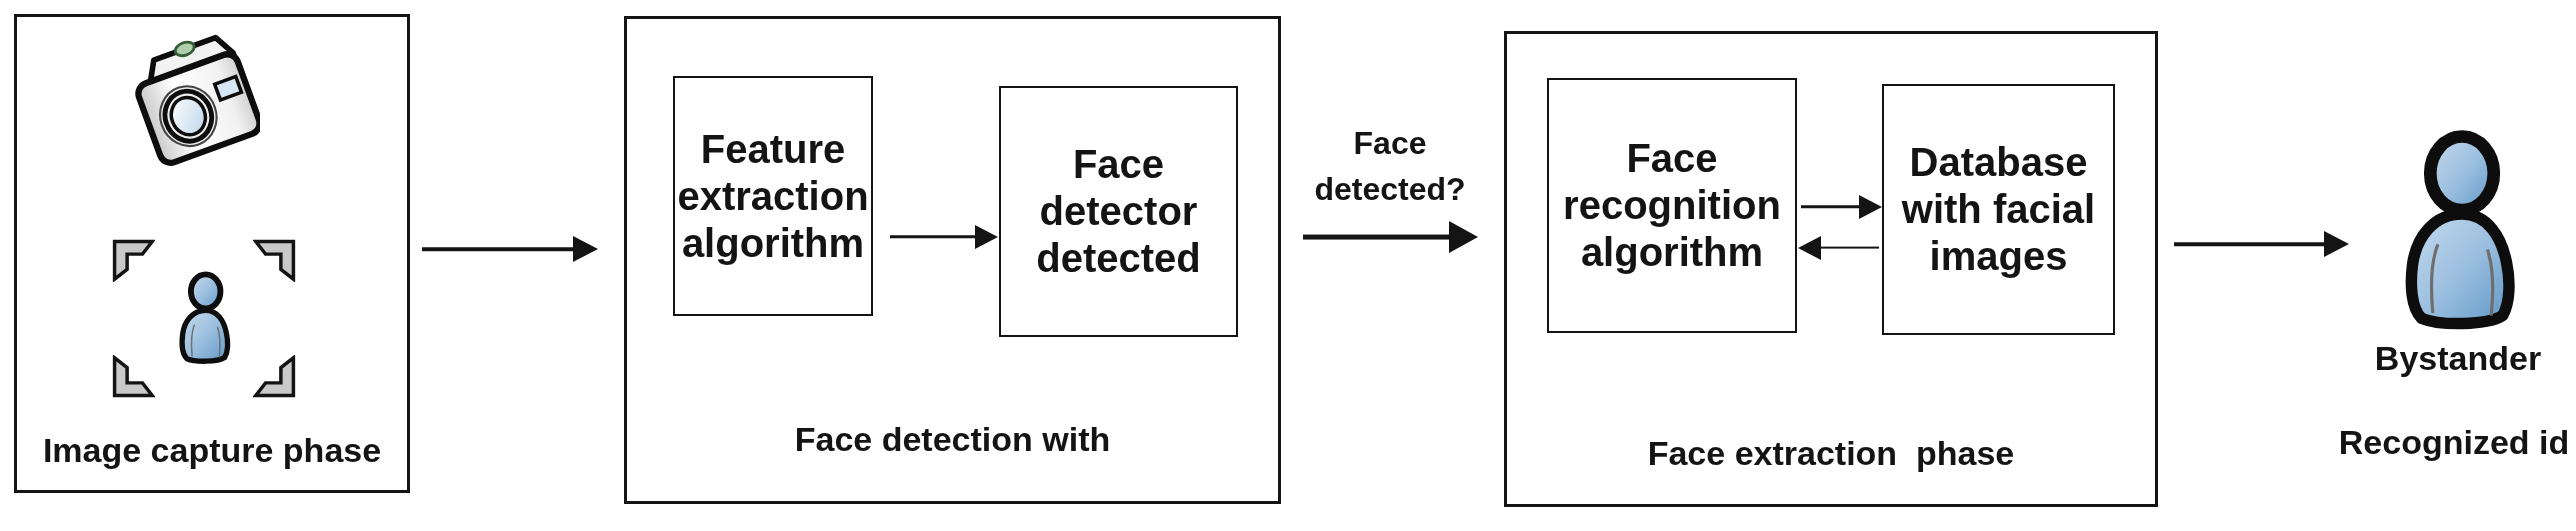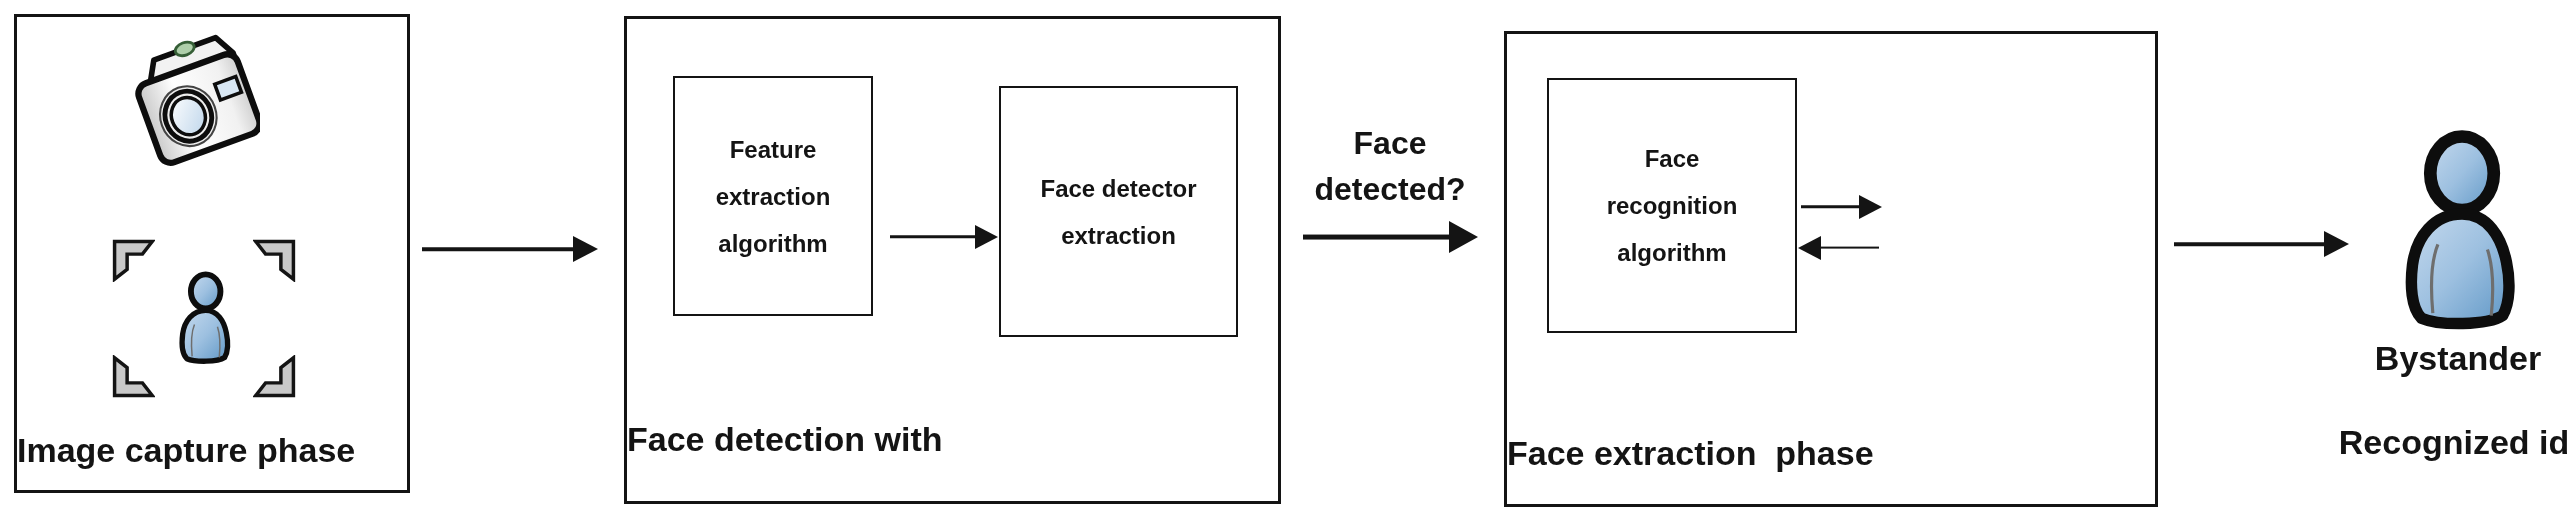--- a/index.html
+++ b/index.html
@@ -3,22 +3,22 @@
 <meta charset="utf-8">
 <style>
   html,body{margin:0;padding:0;background:#ffffff;}
   body{width:2576px;height:532px;overflow:hidden;
        font-family:"Liberation Sans",sans-serif;color:#141414;}
   .canvas{position:relative;width:2576px;height:532px;background:#ffffff;}
 
   .panel{position:absolute;border:3.5px solid #141414;background:#ffffff;box-sizing:border-box;}
   .inner-box{position:absolute;border:2.8px solid #141414;background:#ffffff;box-sizing:border-box;
              display:flex;align-items:center;justify-content:center;text-align:center;
-             font-weight:bold;font-size:24px;line-height:47px;white-space:pre-line;}
-  .phase-label{position:absolute;left:0;width:100%;font-weight:bold;
+             font-weight:bold;font-size:40px;line-height:47px;white-space:pre-line;}
+  .phase-label{position:absolute;left:0;width:100%;text-align:center;font-weight:bold;
                font-size:34px;line-height:49px;height:49px;white-space:pre-wrap;}
 
   .free-label{position:absolute;text-align:center;font-weight:bold;white-space:pre-line;}
   .q-label{font-size:32px;line-height:46px;}
   .out-label{font-size:34px;line-height:39px;}
 
   .arrow{position:absolute;}
   .arrow .shaft{position:absolute;top:50%;transform:translateY(-50%);
                 left:0;right:var(--hw);height:var(--sh);background:#141414;}
   .arrow .head{position:absolute;top:50%;transform:translateY(-50%);right:0;width:0;height:0;
@@ -102,40 +102,43 @@
   <div class="arrow" style="left:422px;top:236px;width:176px;height:26.5px;--sh:3.5px;--hw:25px;--hh:13.3px;">
     <div class="shaft"></div>
     <div class="head"></div>
   </div>
 
   <div class="panel" style="left:624px;top:16px;width:657px;height:488px;">
     <div class="inner-box" style="left:46px;top:57px;width:200px;height:240px;">Feature
 extraction
 algorithm</div>
     <div class="inner-box" style="left:372px;top:67px;width:239px;height:251px;">Face detector
-extraction</div>
+detected</div>
     <div class="phase-label" style="top:396px;">Face detection with</div>
   </div>
 
   <div class="arrow" style="left:890px;top:224px;width:108px;height:25px;--sh:3.5px;--hw:23px;--hh:12.6px;">
     <div class="shaft"></div>
     <div class="head"></div>
   </div>
 
   <div class="free-label q-label" style="left:1285px;top:120px;width:210px;">Face
 detected?</div>
   <div class="arrow" style="left:1303px;top:221px;width:175px;height:32px;--sh:4.9px;--hw:29px;--hh:16px;">
     <div class="shaft"></div>
     <div class="head"></div>
   </div>
 
   <div class="panel" style="left:1504px;top:31px;width:654px;height:476px;">
     <div class="inner-box" style="left:40px;top:44px;width:250px;height:255px;">Face
 recognition
 algorithm</div>
+    <div class="inner-box" style="left:375px;top:50px;width:233px;height:251px;">Database
+with facial
+images</div>
     <div class="phase-label" style="top:395px;">Face extraction  phase</div>
   </div>
 
   <div class="arrow" style="left:1801px;top:194px;width:81px;height:25px;--sh:3.5px;--hw:23px;--hh:12.6px;">
     <div class="shaft"></div>
     <div class="head"></div>
   </div>
   <div class="arrow left" style="left:1798px;top:235px;width:81px;height:25px;--sh:2.8px;--hw:23px;--hh:12.6px;">
     <div class="shaft"></div>
     <div class="head"></div>

